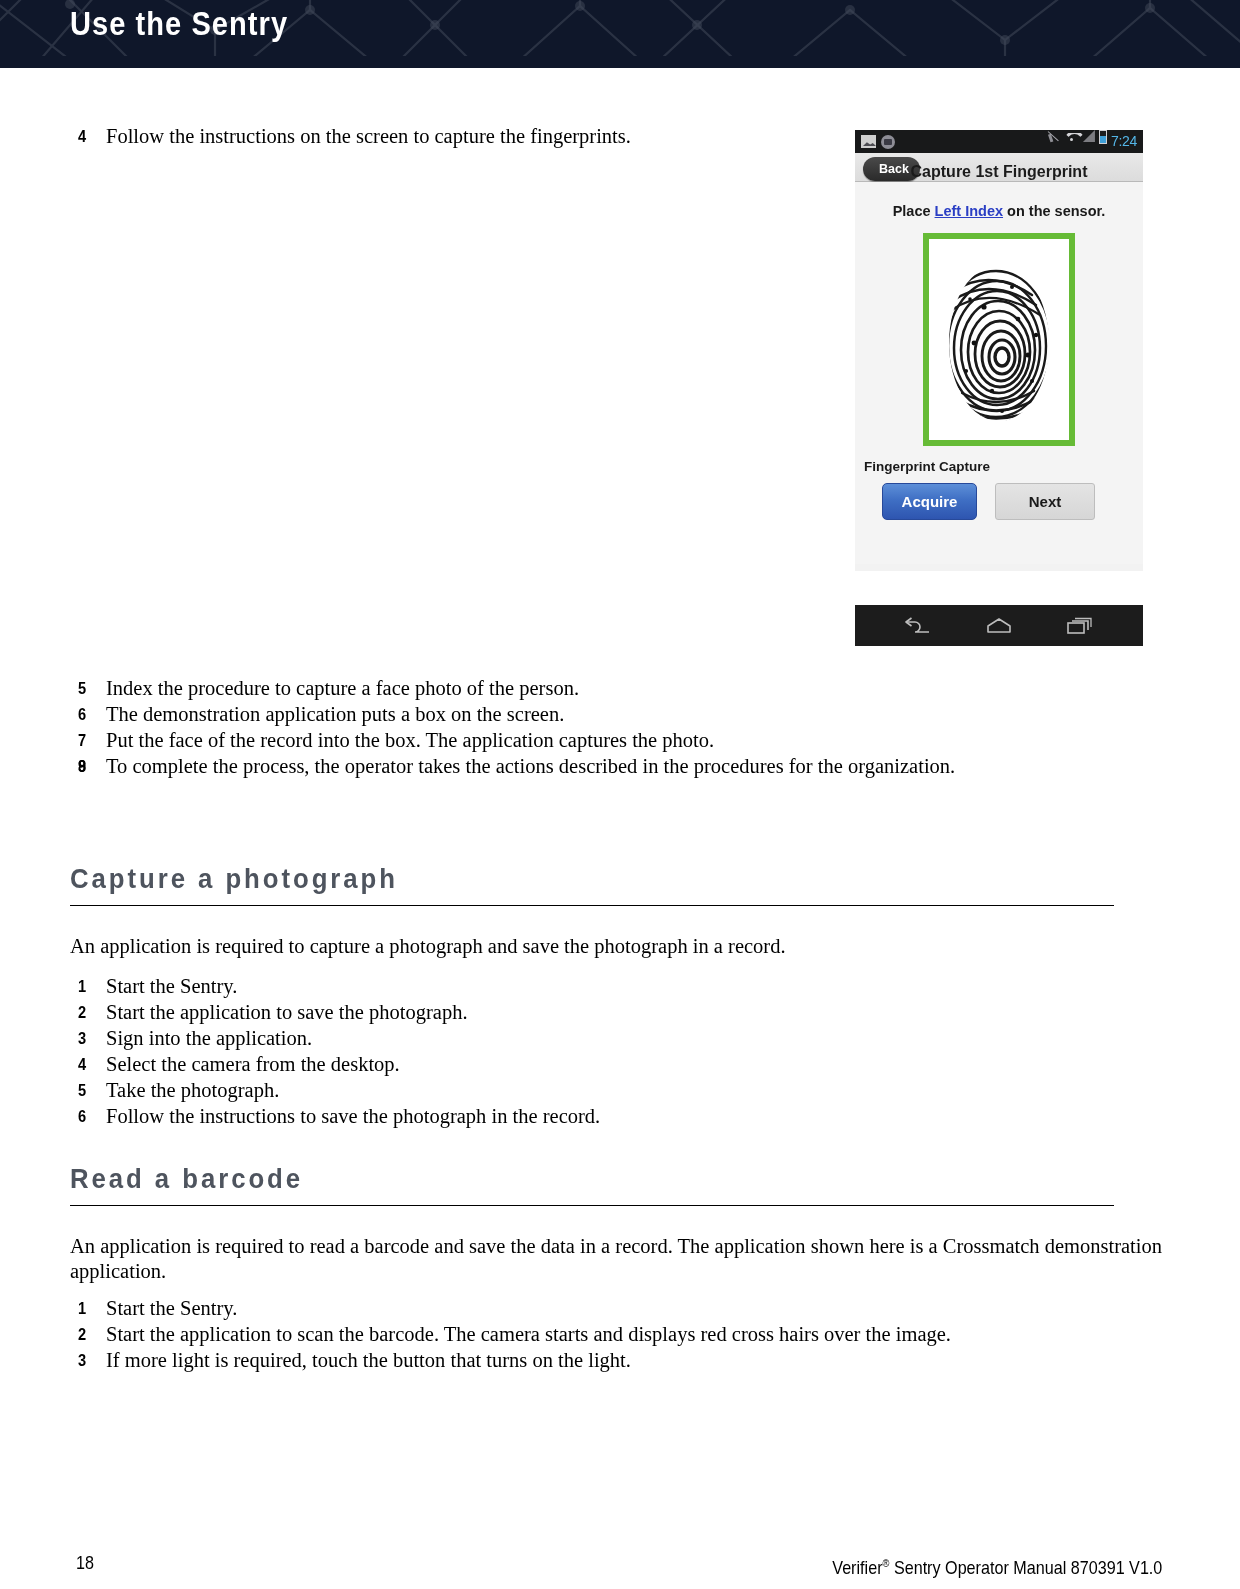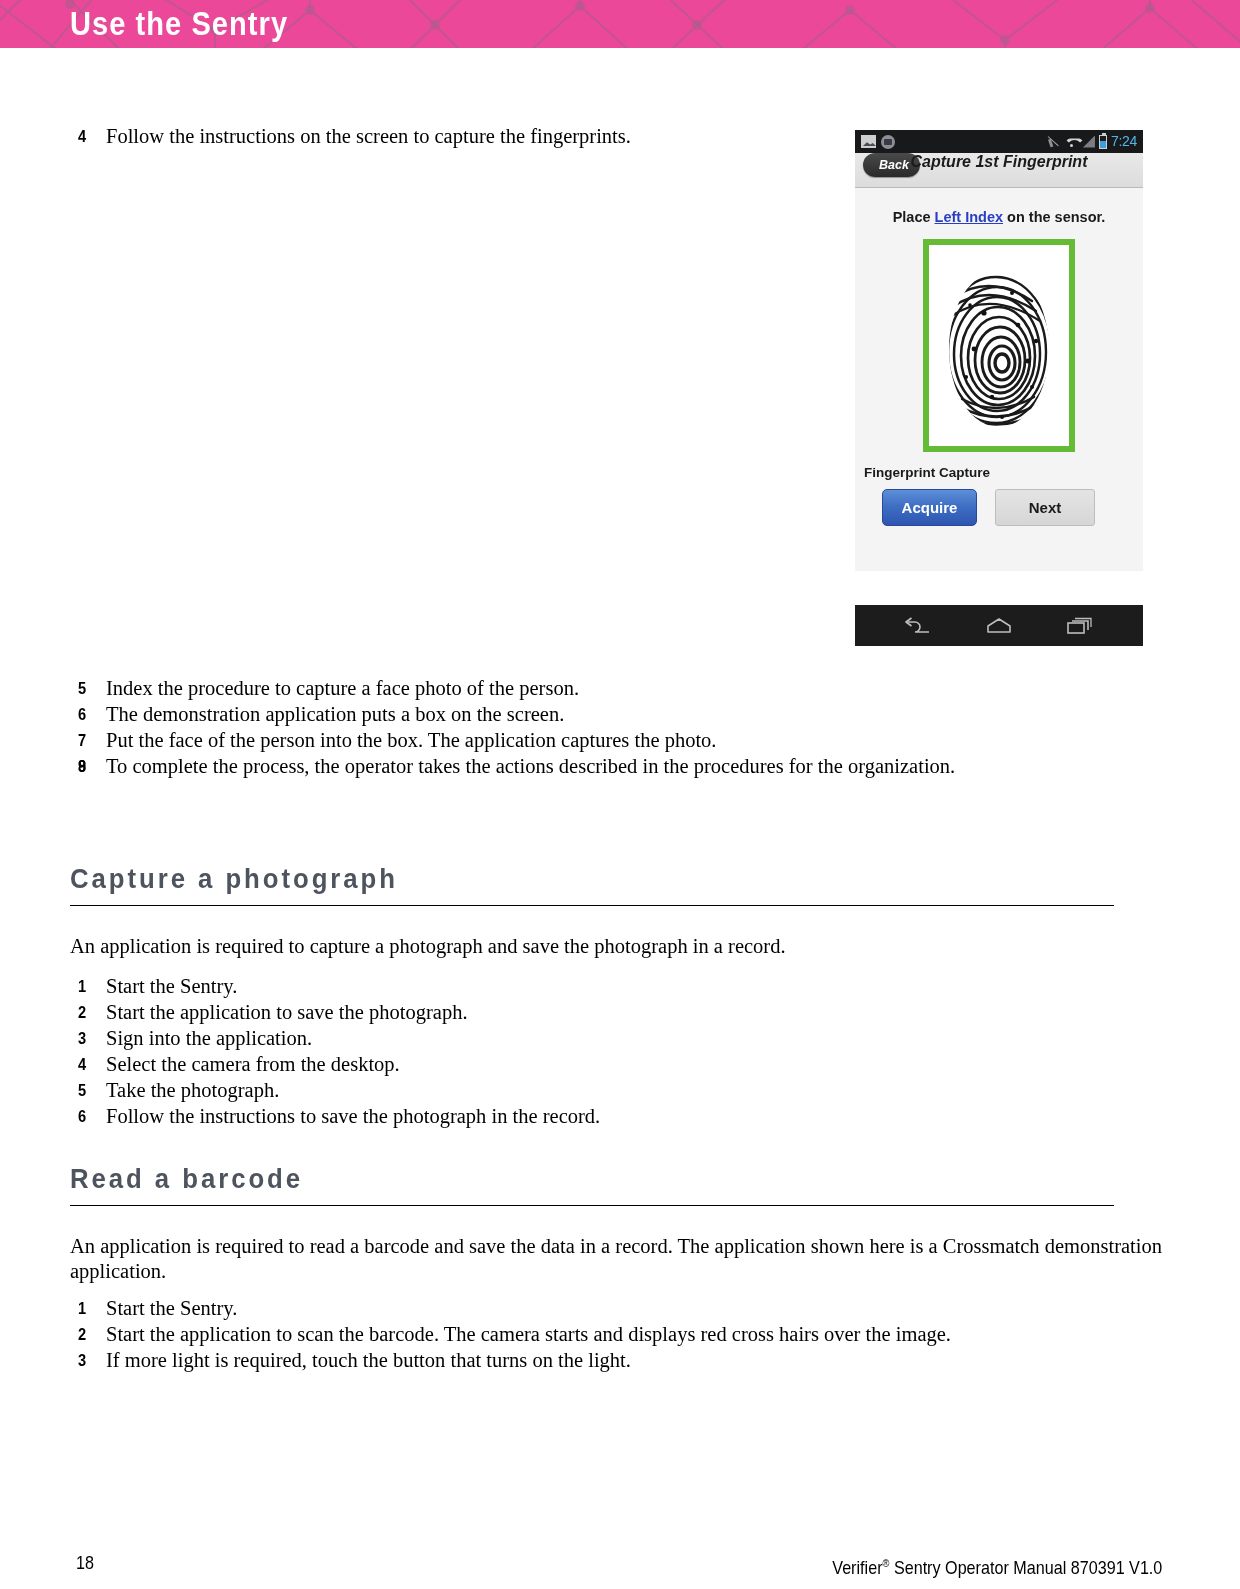--- a/index.html
+++ b/index.html
@@ -15,22 +15,22 @@
     color: #000000;
     position: relative;
     overflow: hidden;
   }
 
   
   .page-banner {
     position: absolute;
     left: 0; top: 0;
     width: 1240px;
-    height: 48px;
-    background: #ec4899;
+    height: 68px;
+    background: #0f172a;
     overflow: hidden;
   }
   .banner-pattern {
     position: absolute;
     left: 0; top: 0;
     width: 1240px;
     height: 56px;
     opacity: 0.55;
   }
   .banner-title {
@@ -165,21 +165,21 @@
     height: 23px;
     background: #18191a;
     display: flex;
     align-items: center;
     padding: 0 6px;
   }
   .ph-status-left { display: flex; align-items: center; gap: 5px; }
   .ph-status-right {
     margin-left: auto;
     display: flex;
-    align-items: center;
+    align-items: flex-start;
     gap: 4px;
   }
   .ph-clock {
     font-family: "Liberation Sans", sans-serif;
     font-size: 14px;
     color: #54b6e8;
     letter-spacing: -0.3px;
     line-height: 23px;
   }
   .ic-photo {
@@ -266,27 +266,26 @@
   }
   .ic-batt::before {
     content: "";
     position: absolute;
     left: 2px; top: -3px;
     width: 4px; height: 2px;
     background: #d0d0d4;
   }
   
   .ph-actionbar {
-    height: 35px;
+    height: 29px;
     background: linear-gradient(to bottom, #e9e9e9, #dcdcdc);
     border-bottom: 1px solid #b9b9b9;
     display: flex;
-    align-items: flex-start;
-    position: relative;
-    font-style: italic;
+    align-items: flex-end;
+    position: relative;
   }
   .ph-back {
     margin-left: 8px;
     height: 24px;
     padding: 0 11px 0 16px;
     border-radius: 12px;
     background: linear-gradient(to bottom, #4a4a4a, #2a2a2a);
     color: #ffffff;
     font-family: "Liberation Sans", sans-serif;
     font-weight: bold;
@@ -462,21 +461,21 @@
     <div class="step">
       <span class="num">5</span>
       <span>Index the procedure to capture a face photo of the person.</span>
     </div>
     <div class="step">
       <span class="num">6</span>
       <span>The demonstration application puts a box on the screen.</span>
     </div>
     <div class="step">
       <span class="num">7</span>
-      <span>Put the face of the person into the box. The application captures the photo.</span>
+      <span>Put the face of the record into the box. The application captures the photo.</span>
     </div>
     <div class="step">
       <span class="num">8</span>
     </div>
     <div class="step">
       <span class="num">9</span>
       <span>To complete the process, the operator takes the actions described in the procedures for the organization.</span>
     </div>
   </div>
 

